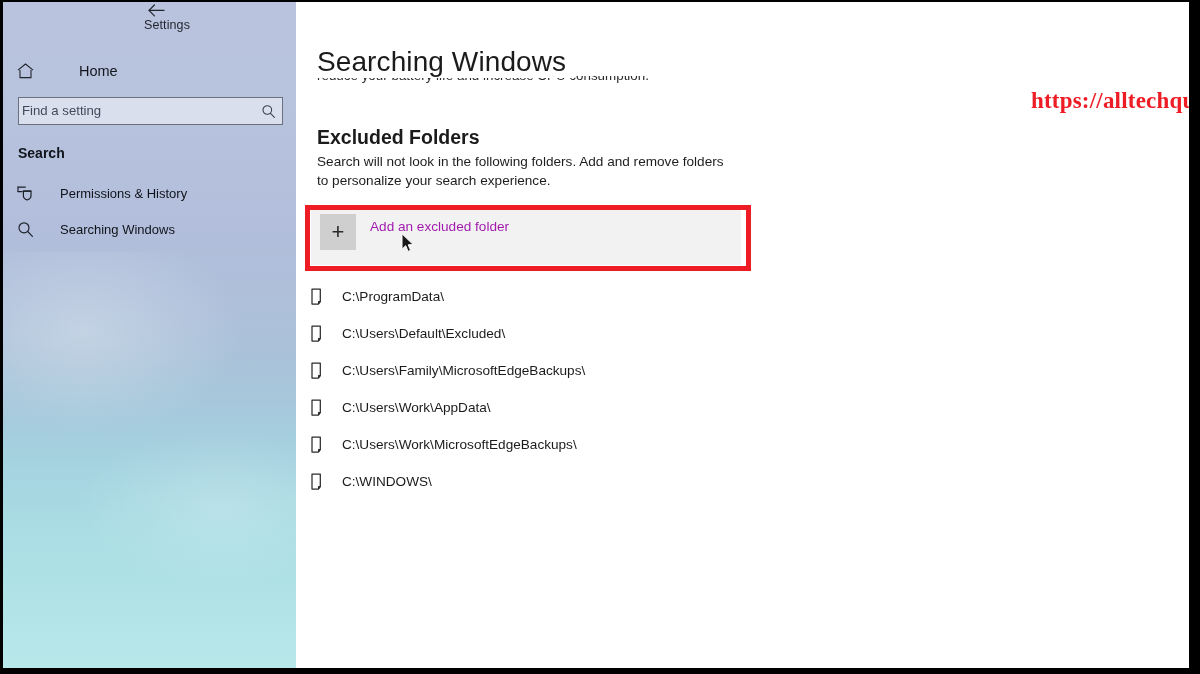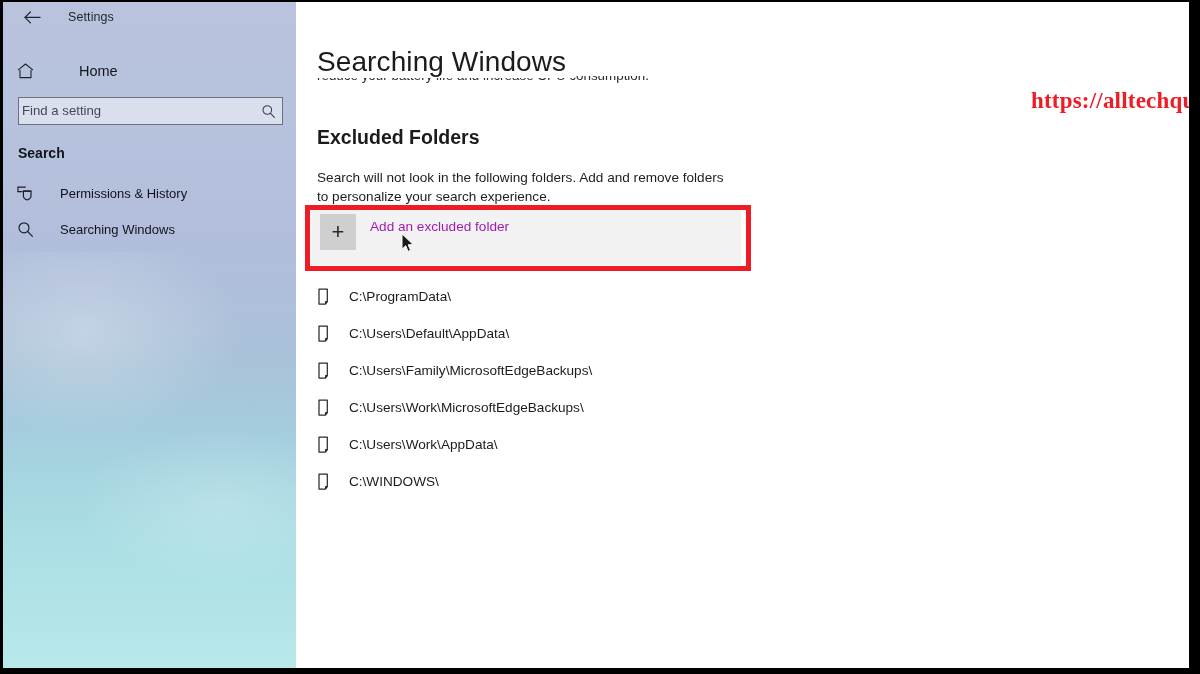--- a/index.html
+++ b/index.html
@@ -71,20 +71,21 @@
   }
 
   .sidebar-inner { position: relative; z-index: 2; }
 
   
   .titlebar {
     display: flex;
     align-items: center;
     height: 30px;
     padding-left: 14px;
+    flex-direction: column;
   }
   .back-arrow {
     width: 30px;
     height: 26px;
     display: flex;
     align-items: center;
     justify-content: center;
     color: #20242c;
   }
   .back-arrow svg { display: block; }
@@ -217,21 +218,21 @@
     left: 21px;
     top: 124px;
     font-size: 19.5px;
     font-weight: 700;
     color: #1b1b1b;
   }
 
   .section-desc {
     position: absolute;
     left: 21px;
-    top: 167px;
+    top: 151px;
     width: 420px;
     font-size: 13.6px;
     line-height: 18.5px;
     color: #1d1d1d;
   }
 
   
   .highlight-box {
     position: absolute;
     left: 9px;
@@ -279,21 +280,21 @@
     position: absolute;
     left: 105px;
     top: 231px;
     z-index: 6;
     pointer-events: none;
   }
 
   
   .folder-list {
     position: absolute;
-    left: 15px;
+    left: 8px;
     top: 276px;
     width: 560px;
   }
   .folder-row {
     display: flex;
     align-items: center;
     height: 37px;
   }
   .folder-icon {
     width: 26px;
@@ -430,52 +431,52 @@
           <span class="folder-path">C:\ProgramData\</span>
         </div>
 
         <div class="folder-row">
           <span class="folder-icon">
             <svg width="13" height="17" viewBox="0 0 13 17" fill="none" aria-hidden="true">
               <path d="M1 1 H9.3 L9.3 13.6 L7.6 16 H1 Z" stroke="currentColor" stroke-width="1.25" fill="none" stroke-linejoin="round"></path>
               <path d="M9.3 13.6 L7.6 13.6 L7.6 16" stroke="currentColor" stroke-width="1.25" fill="none" stroke-linejoin="round"></path>
             </svg>
           </span>
-          <span class="folder-path">C:\Users\Default\AppData\</span>
+          <span class="folder-path">C:\Users\Default\Excluded\</span>
         </div>
 
 
         <div class="folder-row">
           <span class="folder-icon">
             <svg width="13" height="17" viewBox="0 0 13 17" fill="none" aria-hidden="true">
               <path d="M1 1 H9.3 L9.3 13.6 L7.6 16 H1 Z" stroke="currentColor" stroke-width="1.25" fill="none" stroke-linejoin="round"></path>
               <path d="M9.3 13.6 L7.6 13.6 L7.6 16" stroke="currentColor" stroke-width="1.25" fill="none" stroke-linejoin="round"></path>
             </svg>
           </span>
           <span class="folder-path">C:\Users\Family\MicrosoftEdgeBackups\</span>
         </div>
 
         <div class="folder-row">
           <span class="folder-icon">
             <svg width="13" height="17" viewBox="0 0 13 17" fill="none" aria-hidden="true">
               <path d="M1 1 H9.3 L9.3 13.6 L7.6 16 H1 Z" stroke="currentColor" stroke-width="1.25" fill="none" stroke-linejoin="round"></path>
               <path d="M9.3 13.6 L7.6 13.6 L7.6 16" stroke="currentColor" stroke-width="1.25" fill="none" stroke-linejoin="round"></path>
             </svg>
           </span>
+          <span class="folder-path">C:\Users\Work\AppData\</span>
+        </div>
+
+        <div class="folder-row">
+          <span class="folder-icon">
+            <svg width="13" height="17" viewBox="0 0 13 17" fill="none" aria-hidden="true">
+              <path d="M1 1 H9.3 L9.3 13.6 L7.6 16 H1 Z" stroke="currentColor" stroke-width="1.25" fill="none" stroke-linejoin="round"></path>
+              <path d="M9.3 13.6 L7.6 13.6 L7.6 16" stroke="currentColor" stroke-width="1.25" fill="none" stroke-linejoin="round"></path>
+            </svg>
+          </span>
           <span class="folder-path">C:\Users\Work\MicrosoftEdgeBackups\</span>
-        </div>
-
-        <div class="folder-row">
-          <span class="folder-icon">
-            <svg width="13" height="17" viewBox="0 0 13 17" fill="none" aria-hidden="true">
-              <path d="M1 1 H9.3 L9.3 13.6 L7.6 16 H1 Z" stroke="currentColor" stroke-width="1.25" fill="none" stroke-linejoin="round"></path>
-              <path d="M9.3 13.6 L7.6 13.6 L7.6 16" stroke="currentColor" stroke-width="1.25" fill="none" stroke-linejoin="round"></path>
-            </svg>
-          </span>
-          <span class="folder-path">C:\Users\Work\AppData\</span>
         </div>
 
         <div class="folder-row">
           <span class="folder-icon">
             <svg width="13" height="17" viewBox="0 0 13 17" fill="none" aria-hidden="true">
               <path d="M1 1 H9.3 L9.3 13.6 L7.6 16 H1 Z" stroke="currentColor" stroke-width="1.25" fill="none" stroke-linejoin="round"></path>
               <path d="M9.3 13.6 L7.6 13.6 L7.6 16" stroke="currentColor" stroke-width="1.25" fill="none" stroke-linejoin="round"></path>
             </svg>
           </span>
           <span class="folder-path">C:\WINDOWS\</span>

